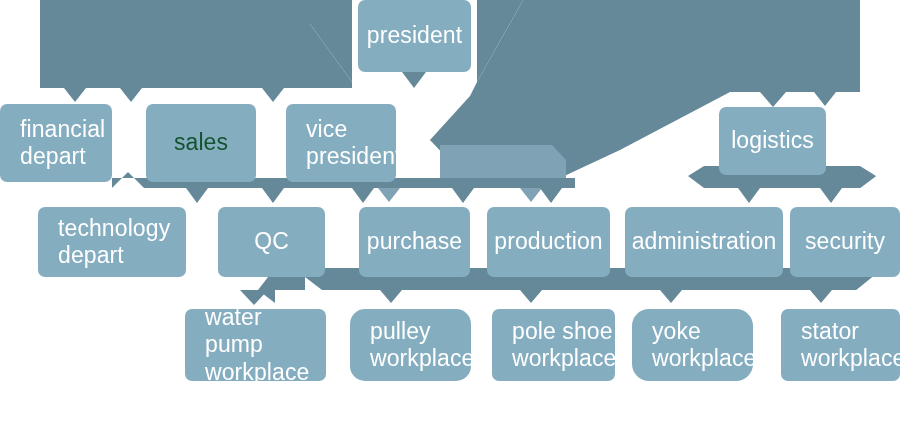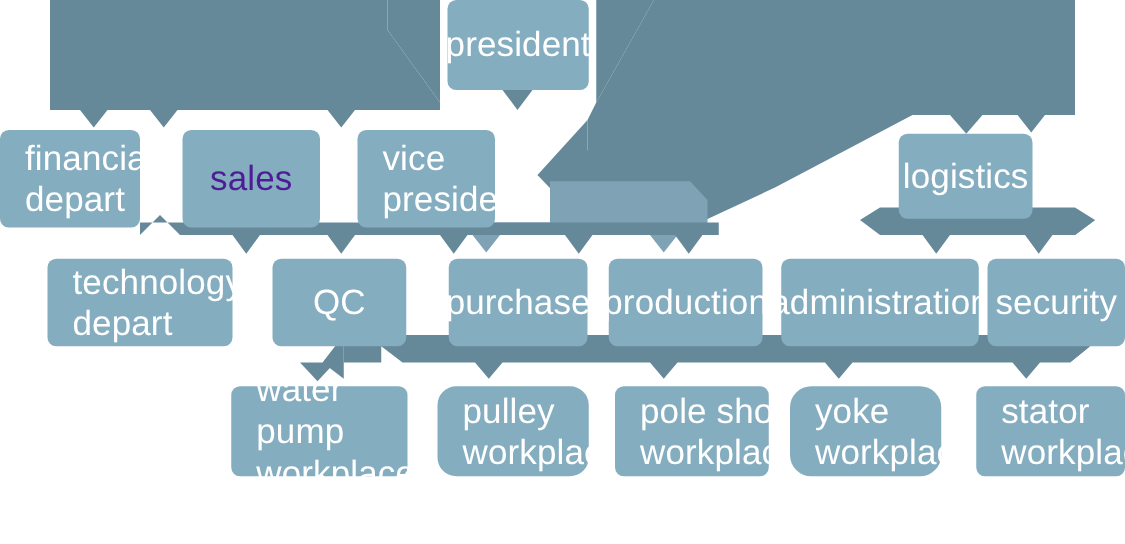--- a/index.html
+++ b/index.html
@@ -27,21 +27,21 @@
   .node {
     position: absolute;
     box-sizing: border-box;
     background: #85adc0;
     border-radius: 7px;
     color: #ffffff;
     display: flex;
     align-items: center;
     padding: 0 10px;
     line-height: 1.18;
-    font-size: 28px;
+    font-size: 23px;
     font-weight: 400;
     letter-spacing: 0.1px;
     white-space: pre-line;
     z-index: 5;
   }
   .node.center { justify-content: center; text-align: center; }
   .node.leftal { justify-content: flex-start; text-align: left; padding-left: 20px; }
 </style>
 </head>
 <body>
@@ -155,21 +155,21 @@
     <path fill="#66899a" d="M 402,72 L 426,72 L 414,88 Z"></path>
 
     <path fill="#66899a" d="M 760,92 L 786,92 L 773,107 Z"></path>
 
   </svg>
 
   <div id="node-layer">
       <div class="node center" style="left: 358px; top: 0px; width: 113px; height: 72px; background: rgb(133, 173, 192); color: rgb(255, 255, 255);">president</div>
       <div class="node leftal" style="left: 0px; top: 104px; width: 112px; height: 78px; background: rgb(133, 173, 192); color: rgb(255, 255, 255);">financial
 depart</div>
-      <div class="node center" style="left: 146px; top: 104px; width: 110px; height: 78px; background: rgb(133, 173, 192); color: #4c1d95;">sales</div>
+      <div class="node center" style="left: 146px; top: 104px; width: 110px; height: 78px; background: rgb(133, 173, 192); color: #14532d;">sales</div>
       <div class="node leftal" style="left: 286px; top: 104px; width: 110px; height: 78px; background: rgb(133, 173, 192); color: rgb(255, 255, 255);">vice
 president</div>
       <div class="node center" style="left: 719px; top: 107px; width: 107px; height: 68px; background: rgb(133, 173, 192); color: rgb(255, 255, 255);">logistics</div>
       <div class="node leftal" style="left: 38px; top: 207px; width: 148px; height: 70px; background: rgb(133, 173, 192); color: rgb(255, 255, 255);">technology
 depart</div>
       <div class="node center" style="left: 218px; top: 207px; width: 107px; height: 70px; background: rgb(133, 173, 192); color: rgb(255, 255, 255);">QC</div>
       <div class="node center" style="left: 359px; top: 207px; width: 111px; height: 70px; background: rgb(133, 173, 192); color: rgb(255, 255, 255);">purchase</div>
       <div class="node center" style="left: 487px; top: 207px; width: 123px; height: 70px; background: rgb(133, 173, 192); color: rgb(255, 255, 255);">production</div>
       <div class="node center" style="left: 625px; top: 207px; width: 158px; height: 70px; background: rgb(133, 173, 192); color: rgb(255, 255, 255);">administration</div>
       <div class="node center" style="left: 790px; top: 207px; width: 110px; height: 70px; background: rgb(133, 173, 192); color: rgb(255, 255, 255);">security</div>

